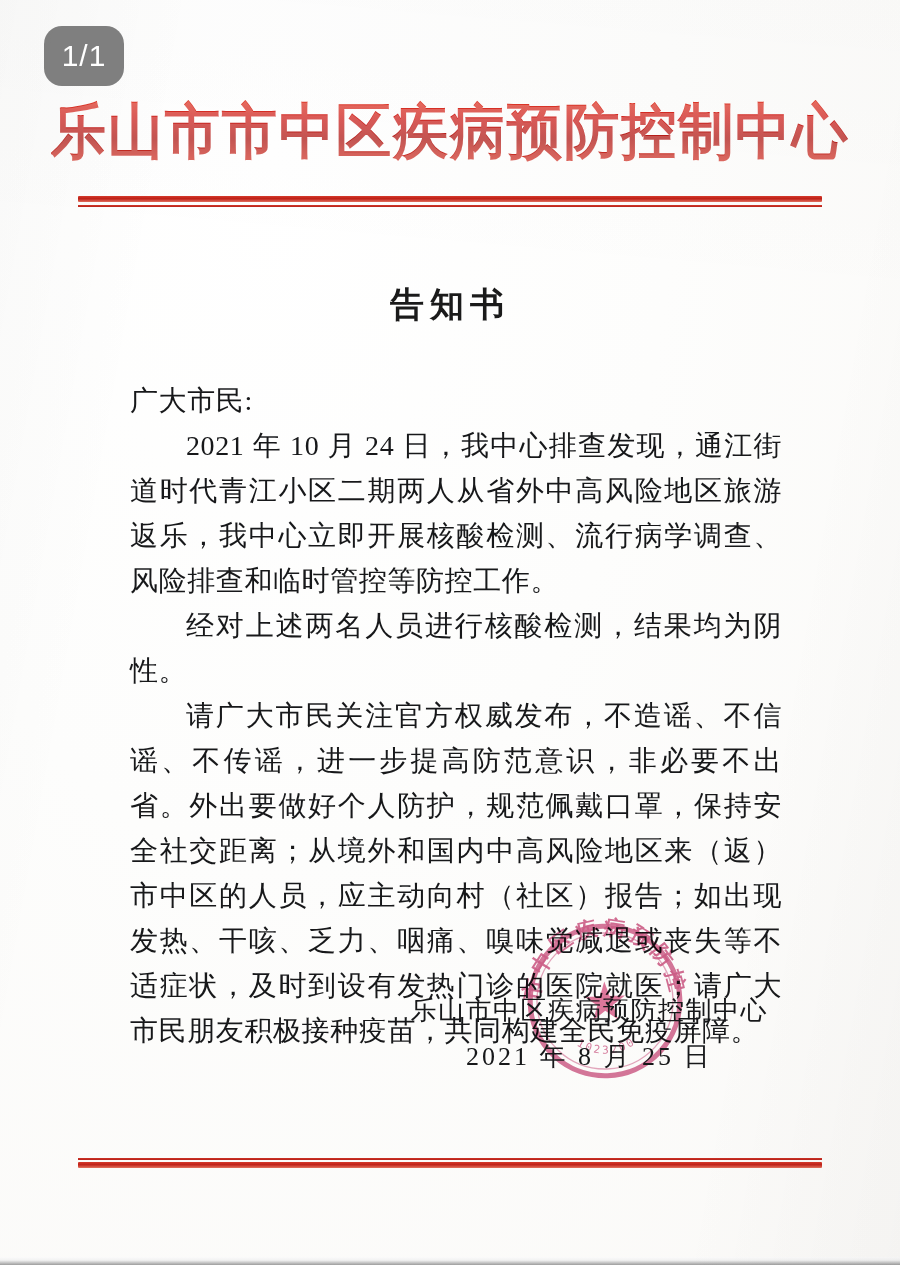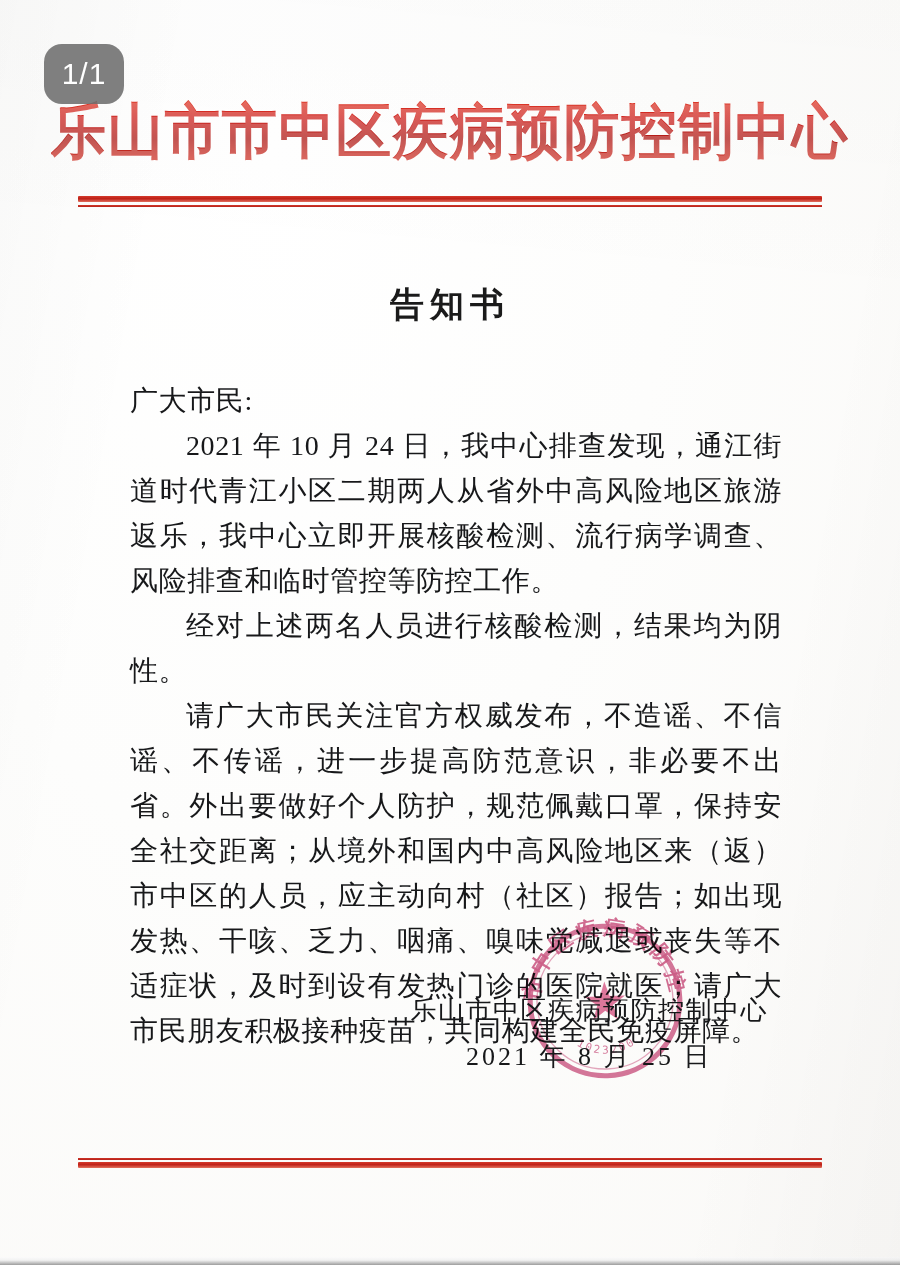--- a/index.html
+++ b/index.html
@@ -30,21 +30,21 @@
     background:
       linear-gradient(100deg, rgba(0,0,0,0.018) 0%, rgba(0,0,0,0) 18%, rgba(0,0,0,0) 80%, rgba(0,0,0,0.022) 100%),
       linear-gradient(185deg, rgba(0,0,0,0.010) 0%, rgba(0,0,0,0) 25%);
     pointer-events: none;
   }
 
   
   #page-badge {
     position: absolute;
     left: 44px;
-    top: 44px;
+    top: 26px;
     width: 80px;
     height: 60px;
     border-radius: 18px;
     background: rgba(109,109,109,0.88);
     color: #ffffff;
     display: flex;
     align-items: center;
     justify-content: center;
     font-family: "Liberation Sans", sans-serif;
     font-size: 30px;

